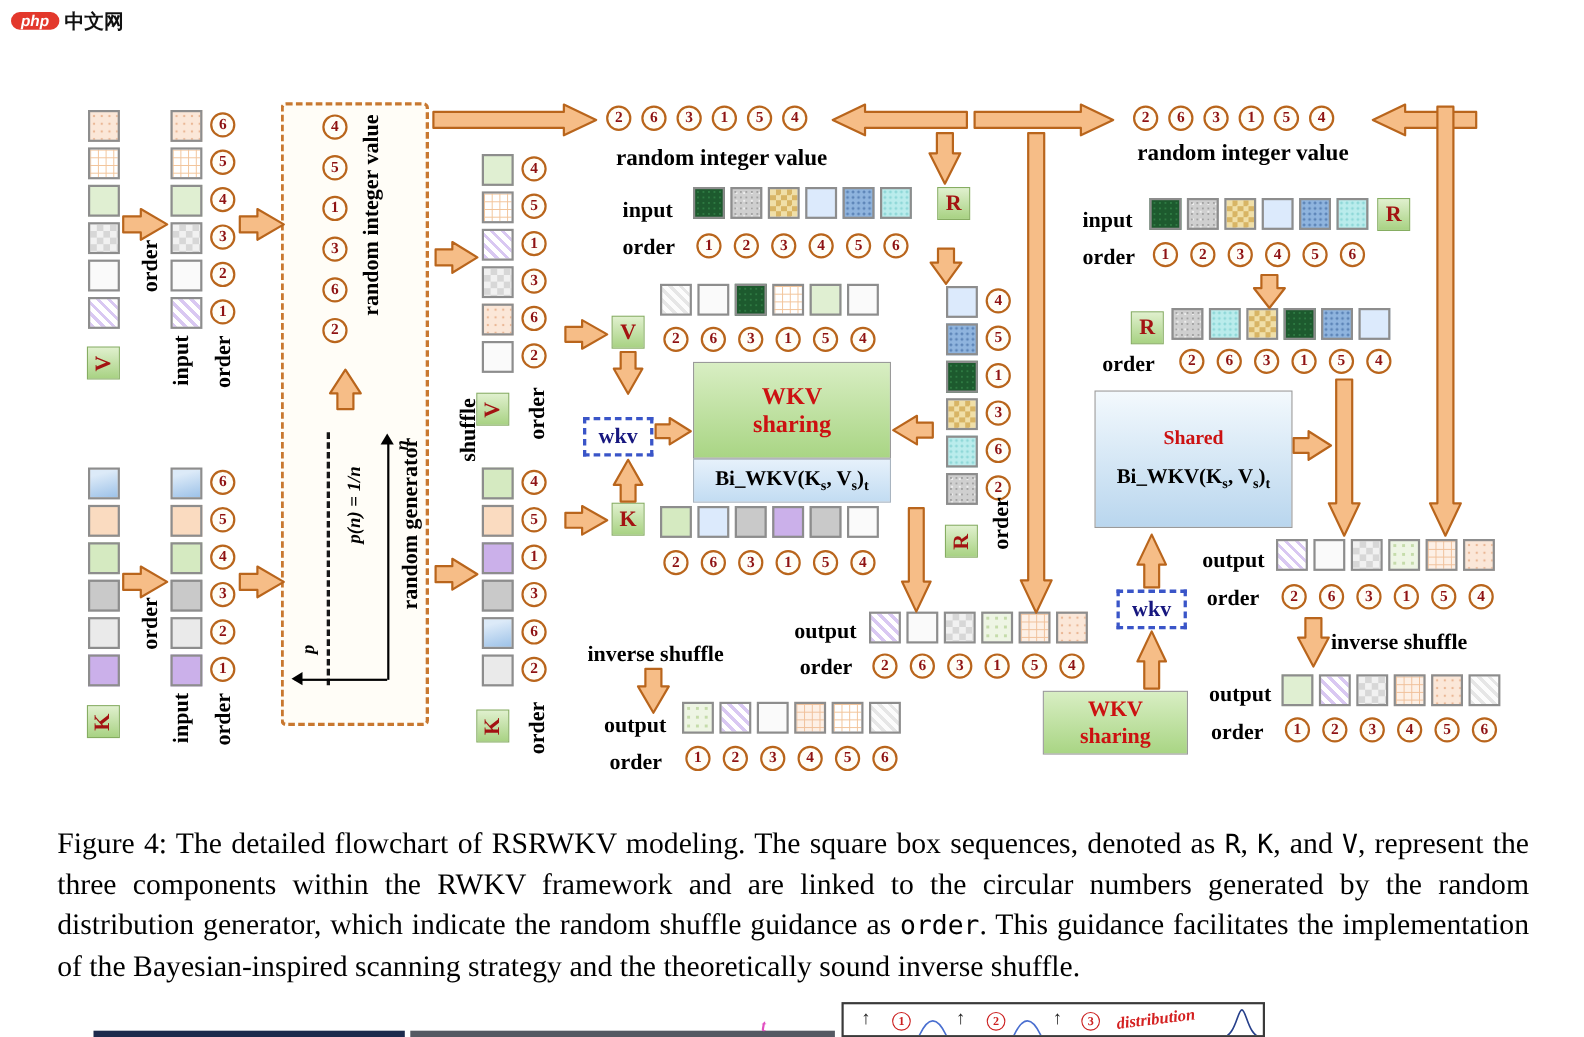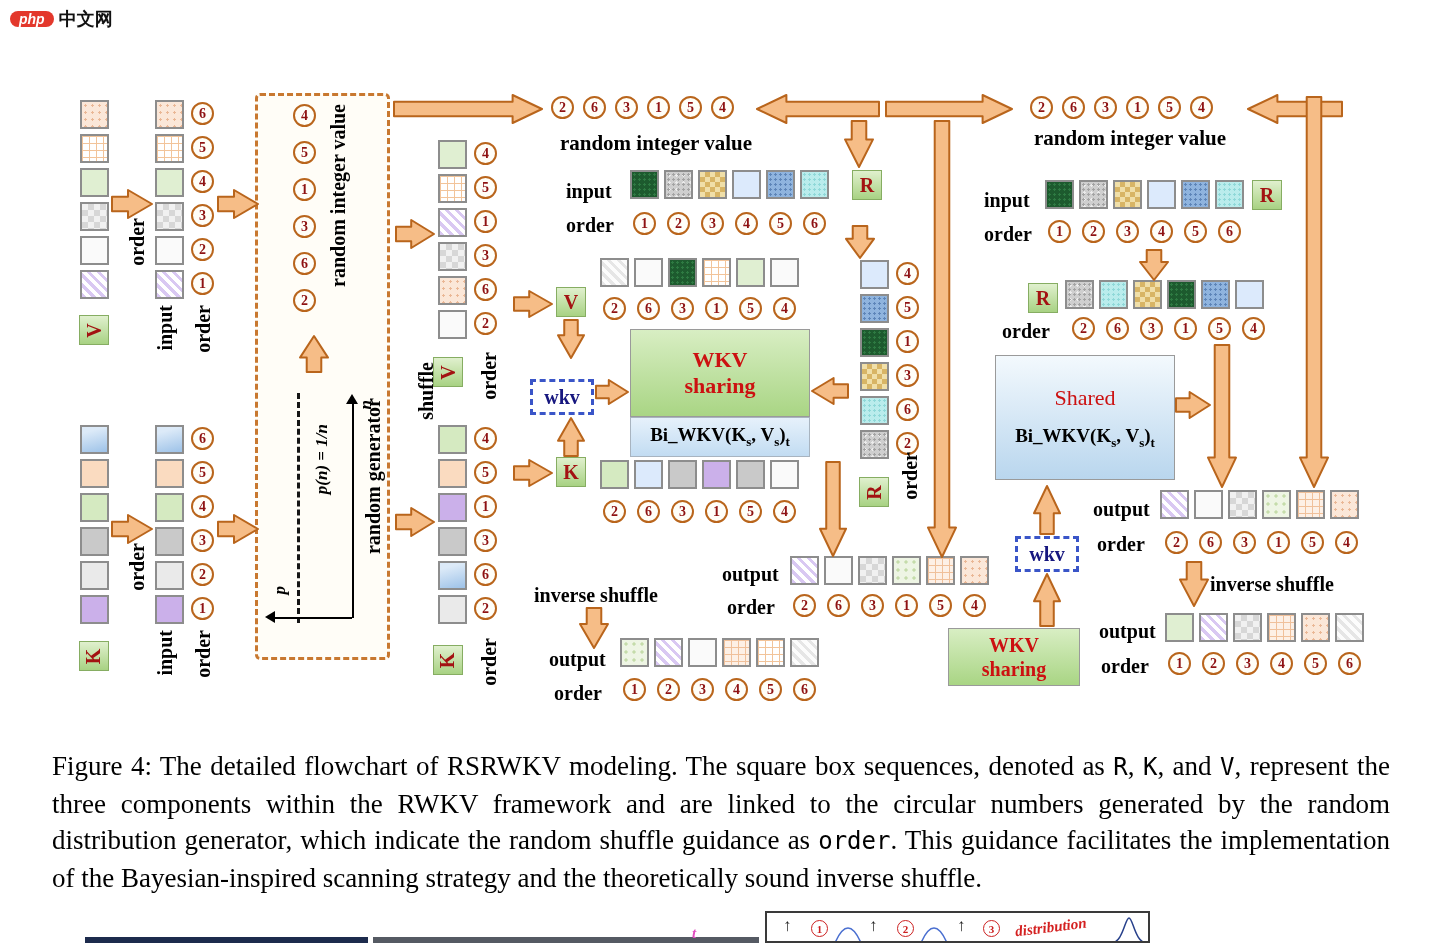--- a/index.html
+++ b/index.html
@@ -23,21 +23,21 @@
   .badge.rot span{display:inline-block;transform:rotate(-90deg);}
   .blabel{font-weight:bold;font-size:20px;white-space:nowrap;}
   .blabel.big{font-size:21px;text-align:center;}
   .vtext{writing-mode:vertical-rl;transform:rotate(180deg);font-weight:bold;font-size:20px;white-space:nowrap;}
   .vtext.it{font-style:italic;font-size:17px;}
   .wkvbox{width:64px;height:36px;border:3px dashed #3a55c8;background:#fff;display:flex;align-items:center;justify-content:center;font-weight:bold;font-size:20px;color:#17177f;}
   .greenbox{background:linear-gradient(180deg,#d8eec3,#a9d584);border:1px solid #9a9a9a;display:flex;flex-direction:column;align-items:center;justify-content:center;}
   .greenbox .red{color:#cc1111;font-weight:bold;font-size:22px;line-height:1.2;}
   .bluebox{background:linear-gradient(180deg,#e6f1fb,#c2dcf2);border:1px solid #a8b4c0;display:flex;align-items:center;justify-content:center;font-weight:bold;font-size:19px;}
   .sharedbox{background:linear-gradient(180deg,#f3f9fd,#b9d6ee);border:1px solid #9a9a9a;display:flex;flex-direction:column;align-items:center;justify-content:center;gap:14px;}
-  .sharedbox .red{color:#cc1111;font-weight:normal;font-size:22px;text-align:center;}
+  .sharedbox .red{color:#cc1111;font-weight:bold;font-size:18px;text-align:center;}
   .formula{font-weight:bold;font-size:19px;}
   .formula sub{font-size:13px;}
   .dashedgen{border:3px dashed #c87830;border-radius:5px;background:#fffdf7;}
   .dashline{width:0;border-left:3px dashed #161616;}
   .axisv{width:0;border-left:2px solid #000;}
   .axish{height:0;border-top:2px solid #000;}
   .tri-up{width:0;height:0;border:6px solid transparent;border-bottom:10px solid #000;}
   .tri-left{width:0;height:0;border:6px solid transparent;border-right:10px solid #000;}
   
   .sq-peach{background:#fbe7d8;background-image:radial-gradient(#eab795 1.2px,transparent 1.4px);background-size:7px 7px;}

